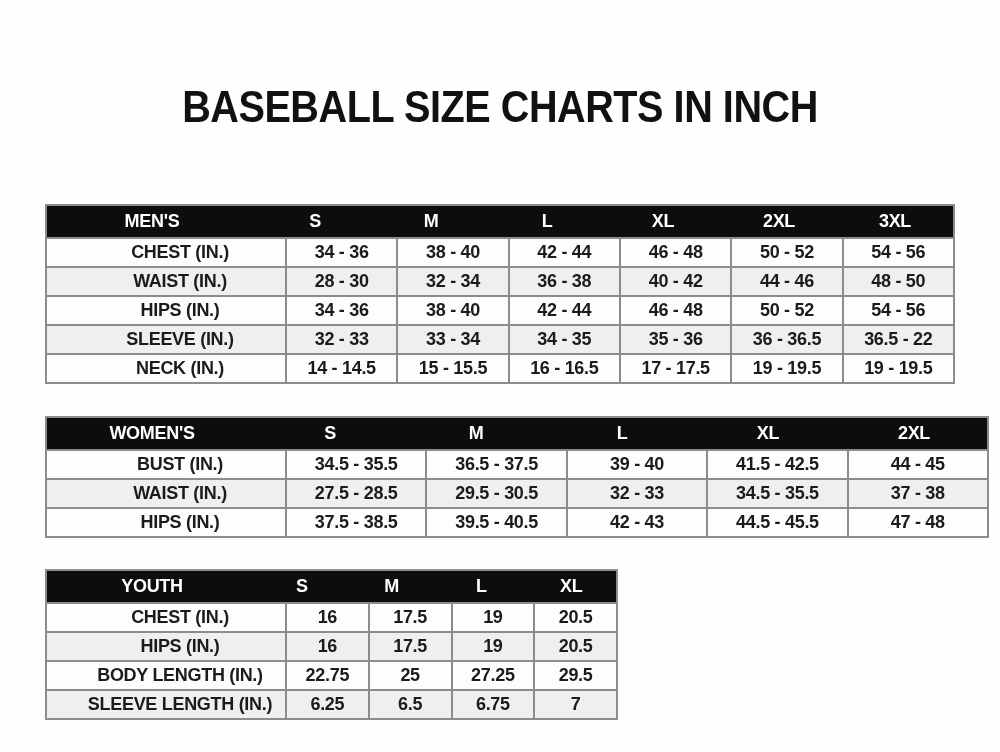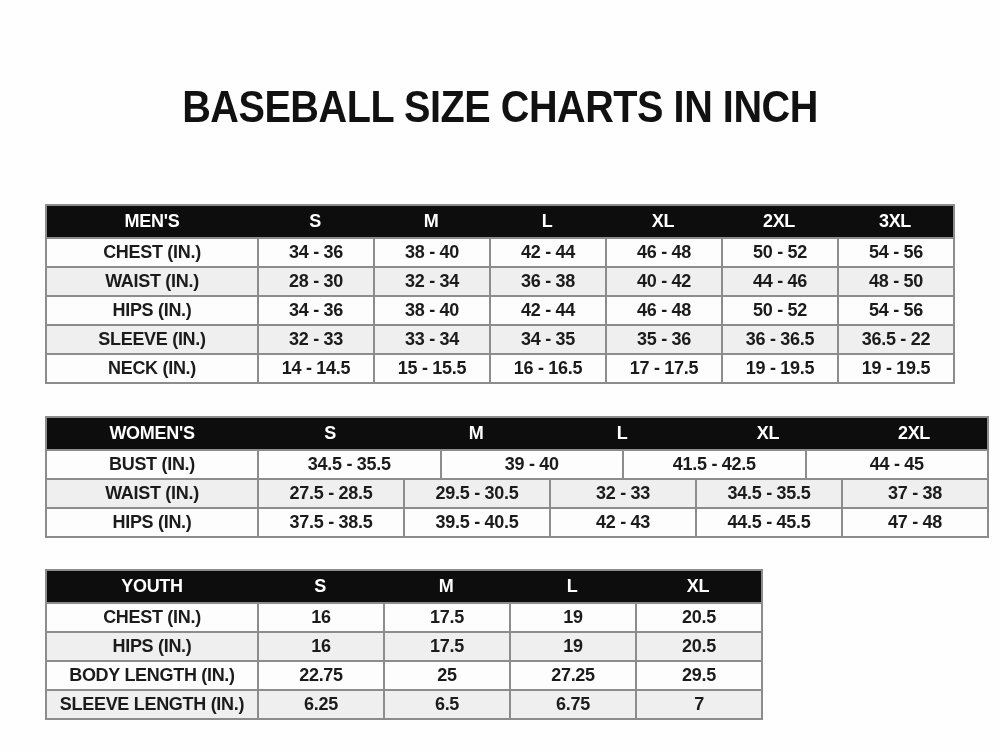--- a/index.html
+++ b/index.html
@@ -21,23 +21,23 @@
     transform:scaleX(0.9); transform-origin:center;
     white-space:nowrap;
   }
   .size-table{
     position:absolute; left:45px;
     border:2px solid var(--border);
     background:var(--row-bg);
   }
   .tbl-0{top:188px; width:910px;}
   .tbl-1{top:400px; width:944px;}
-  .tbl-2{top:553px; width:718px;}
+  .tbl-2{top:553px; width:573px;}
   .trow{display:flex; height:29px;}
-  .trow + .trow{border-top:2px solid var(--border);}
+  .trow + .trow{border-top:2px solid var(--border);padding-left:28px;}
   .header-row{
     background:var(--header-bg); color:var(--header-text); height:31px;
   }
   .cell{
     flex:1 1 0; display:flex; align-items:center; justify-content:center;
     font-weight:bold; font-size:18px; white-space:nowrap; overflow:hidden;
     letter-spacing:-0.3px;
   }
   .label-cell{flex:0 0 210px;text-align:center;}
   .trow .cell + .cell{border-left:2px solid var(--border);}
@@ -113,20 +113,21 @@
         <div class="cell label-cell">WOMEN'S</div>
         <div class="cell">S</div>
         <div class="cell">M</div>
         <div class="cell">L</div>
         <div class="cell">XL</div>
         <div class="cell">2XL</div>
       </div>
       <div class="trow data-row">
         <div class="cell label-cell">BUST (IN.)</div>
         <div class="cell">34.5 - 35.5</div>
+        <div class="cell">36.5 - 37.5</div>
         <div class="cell">39 - 40</div>
         <div class="cell">41.5 - 42.5</div>
         <div class="cell">44 - 45</div>
       </div>
       <div class="trow data-row">
         <div class="cell label-cell">WAIST (IN.)</div>
         <div class="cell">27.5 - 28.5</div>
         <div class="cell">29.5 - 30.5</div>
         <div class="cell">32 - 33</div>
         <div class="cell">34.5 - 35.5</div>

